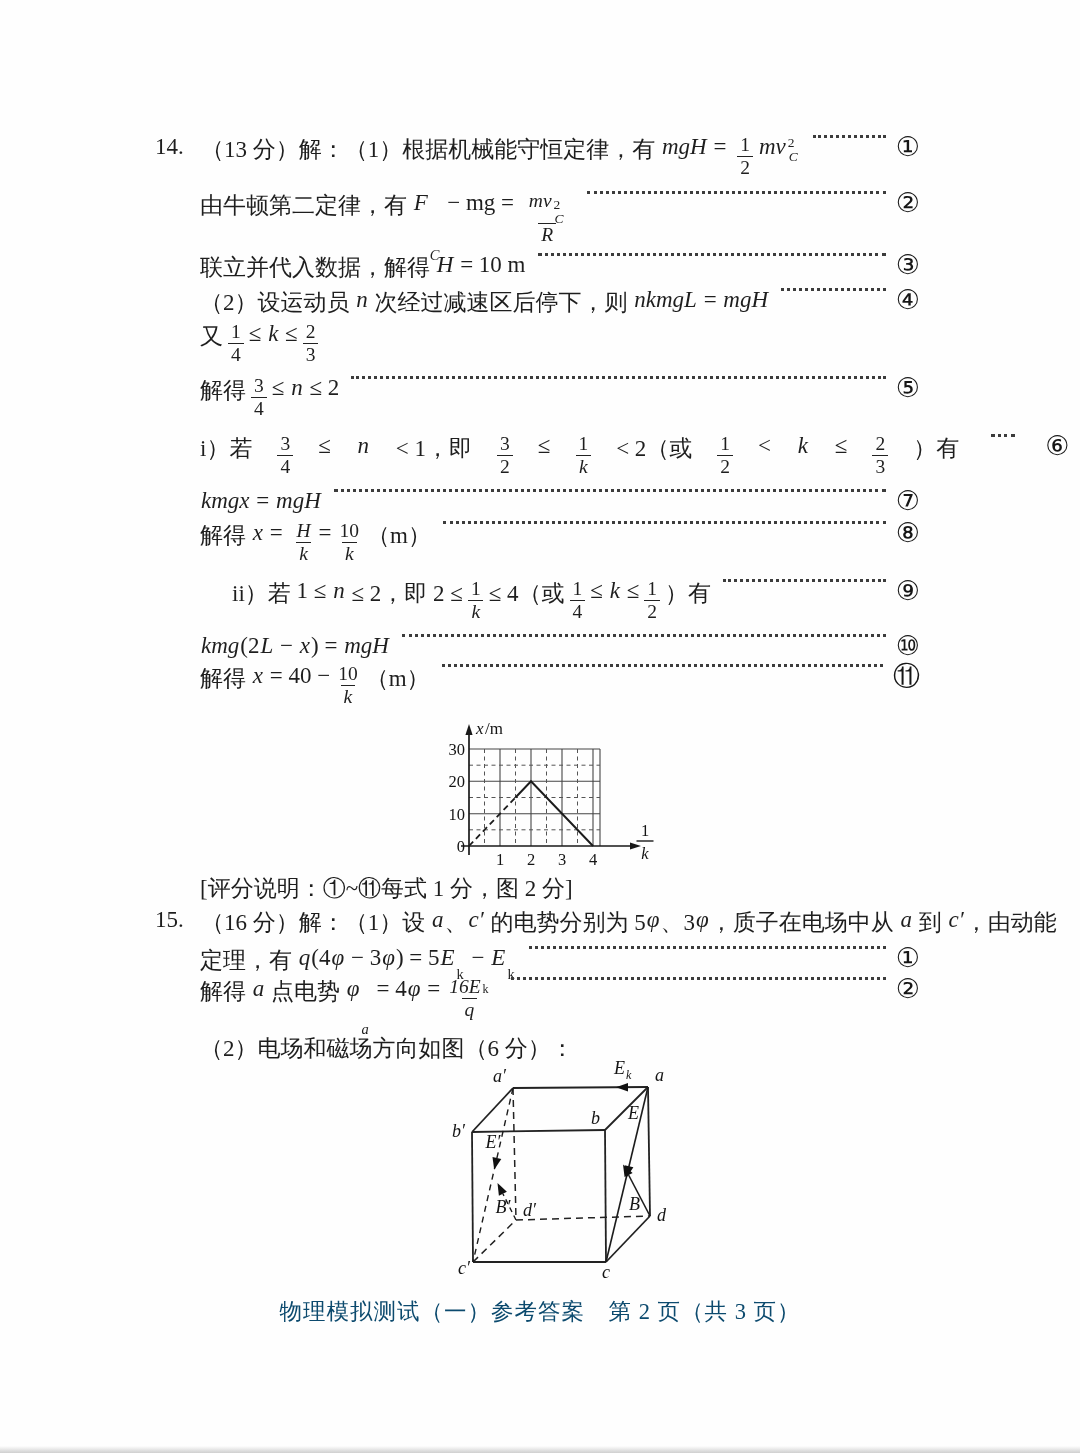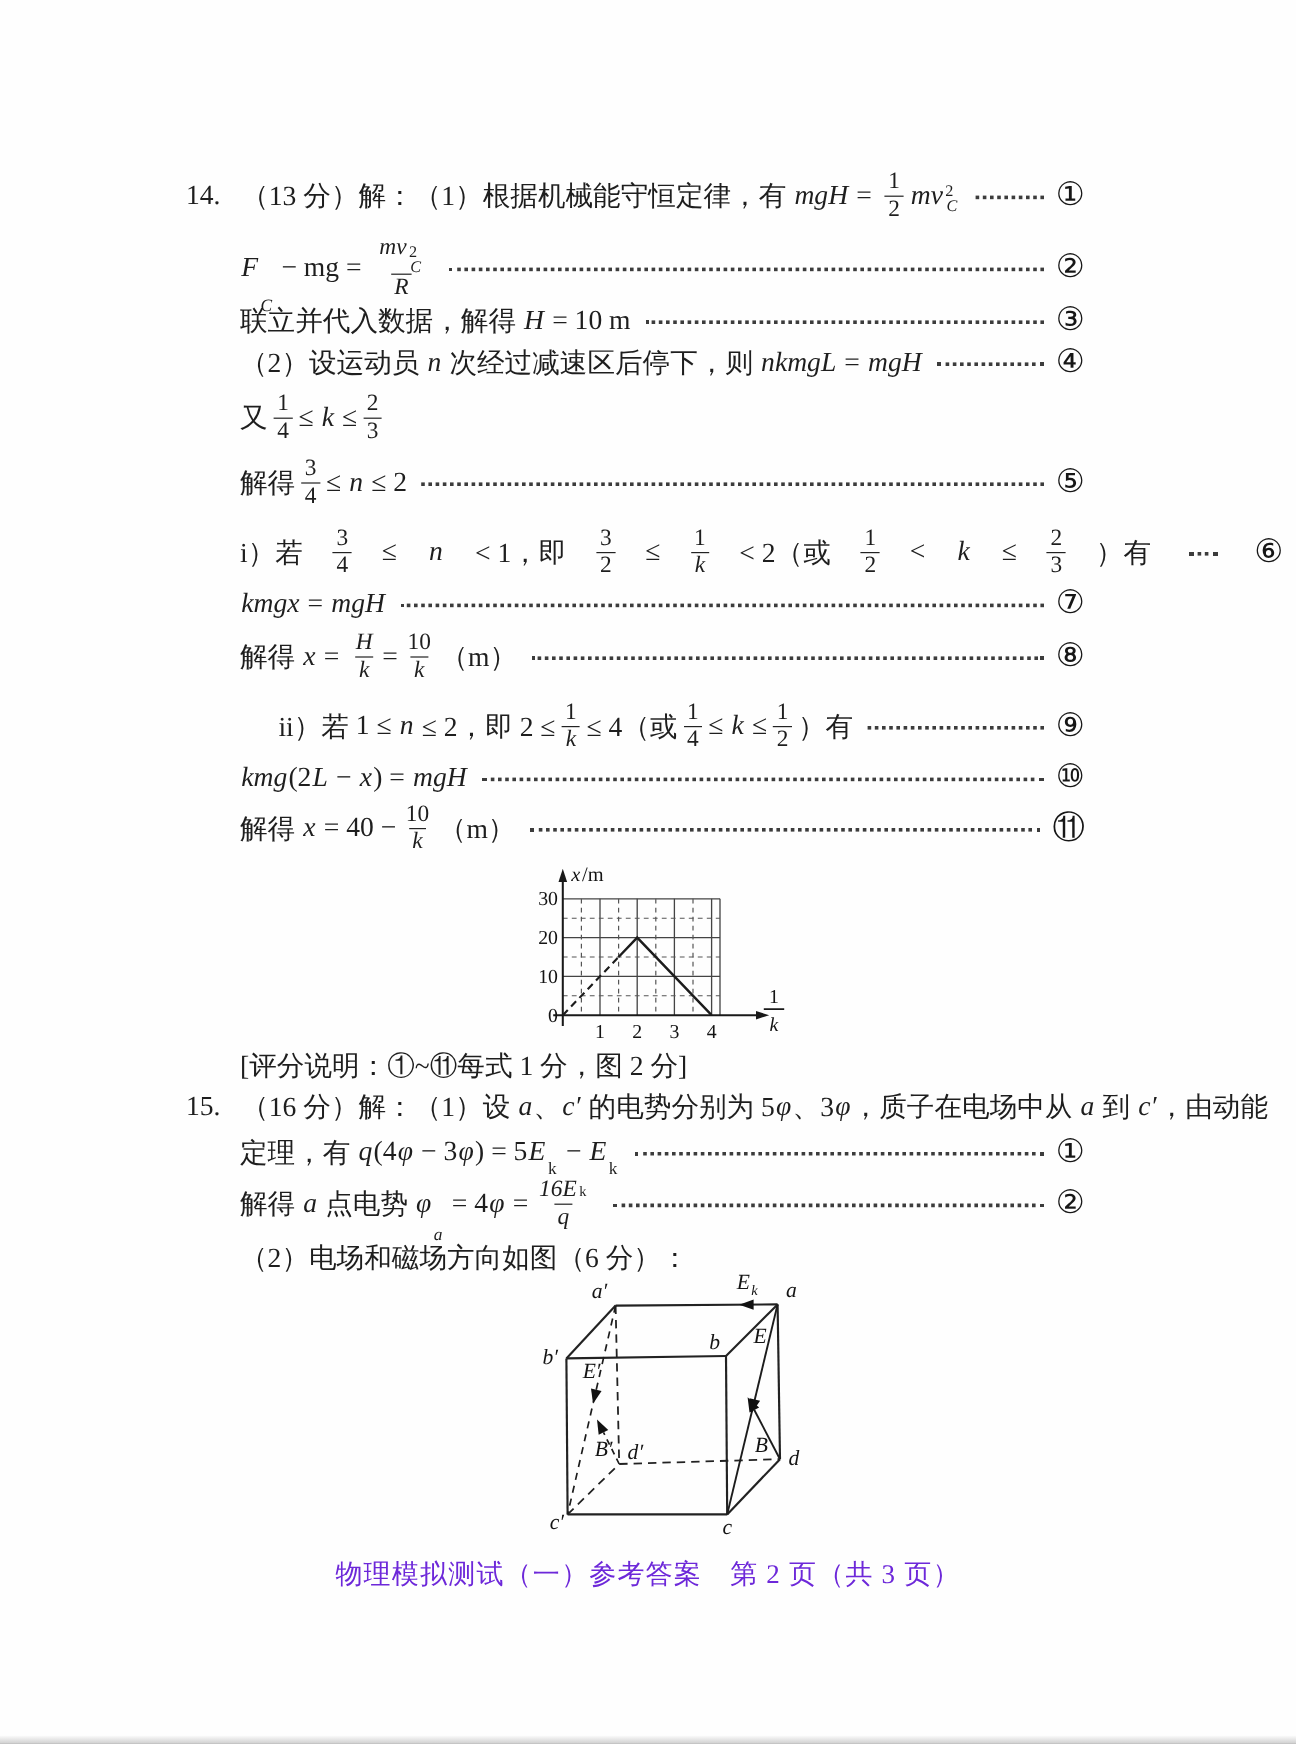--- a/index.html
+++ b/index.html
@@ -2,22 +2,22 @@
 <html><head>
 <meta charset="utf-8">
 <style>
   html,body{margin:0;padding:0;background:#9a9a9a;}
   .page{
     position:relative; width:1080px; height:1453px; margin:0 auto;
     background:#fefefe; overflow:hidden; color:#1e1e1e;
     font-family:"Liberation Serif","DejaVu Serif",serif;
   }
   .line{
-    position:absolute; left:200px; right:176px;
-    display:flex; align-items:center; font-size:23px; white-space:pre;
+    position:absolute; left:200px; right:160px;
+    display:flex; align-items:flex-start; font-size:23px; white-space:pre;
   }
   .line.numbered{left:155px;}
   .qnum{flex:none; width:46px;}
   .v{font-style:italic; padding:0 1px;}
   .leader{
     flex:1 1 auto; min-width:24px; height:0;
     border-bottom:3px dotted #3c3c3c; margin:0 10px 0 12px;
     transform:translateY(1px);
   }
   .badge{
@@ -32,40 +32,40 @@
   .frac .fd{border-top:1.8px solid #222; padding:0 3px;}
   .ss{
     display:inline-flex; flex-direction:column; align-items:flex-start;
     font-size:13.5px; line-height:1; margin:0 2px 0 1px; transform:translateY(2px);
   }
   .sb{font-size:14.5px; align-self:flex-end; transform:translateY(6px); margin:0 2px 0 1px; line-height:1;}
   .sb.it{font-style:italic;}
   svg text{fill:#141414; font-family:"Liberation Serif","DejaVu Serif",serif;}
   .footer{
     position:absolute; left:0; right:0; top:1296px; text-align:center;
-    font-size:22.5px; letter-spacing:1px; color:#6d28d9;
+    font-size:22.5px; letter-spacing:1px; color:#0c4a6e;
   }
   .page-edge{
     position:absolute; left:0; right:0; bottom:0; height:7px;
     background:linear-gradient(#fefefe,#cfcfcf);
   }
 </style>
 </head>
 <body>
 
 <div class="page">
 
   <div class="line numbered" style="top:134px;height:58px;">
     <span class="qnum">14.</span><span>（13 分）解：（1）根据机械能守恒定律，有 </span><span class="v">mgH</span><span> = </span><span class="frac"><span class="fn">1</span><span class="fd">2</span></span><span class="v">mv</span><span class="ss"><span>2</span><span class="v">C</span></span>
     <span class="leader"></span>
     <span class="badge">①</span>
   </div>
 
   <div class="line" style="top:190px;height:66px;">
-    <span class="v">F</span><span class="sb it">C</span><span> − mg = </span><span class="frac"><span class="fn"><span class="v">mv</span><span class="ss"><span>2</span><span class="v">C</span></span></span><span class="fd v">R</span></span>
+    <span>由牛顿第二定律，有 </span><span class="v">F</span><span class="sb it">C</span><span> − mg = </span><span class="frac"><span class="fn"><span class="v">mv</span><span class="ss"><span>2</span><span class="v">C</span></span></span><span class="fd v">R</span></span>
     <span class="leader"></span>
     <span class="badge">②</span>
   </div>
 
   <div class="line" style="top:252px;height:30px;">
     <span>联立并代入数据，解得 </span><span class="v">H</span><span> = 10 m</span>
     <span class="leader"></span>
     <span class="badge">③</span>
   </div>
 

